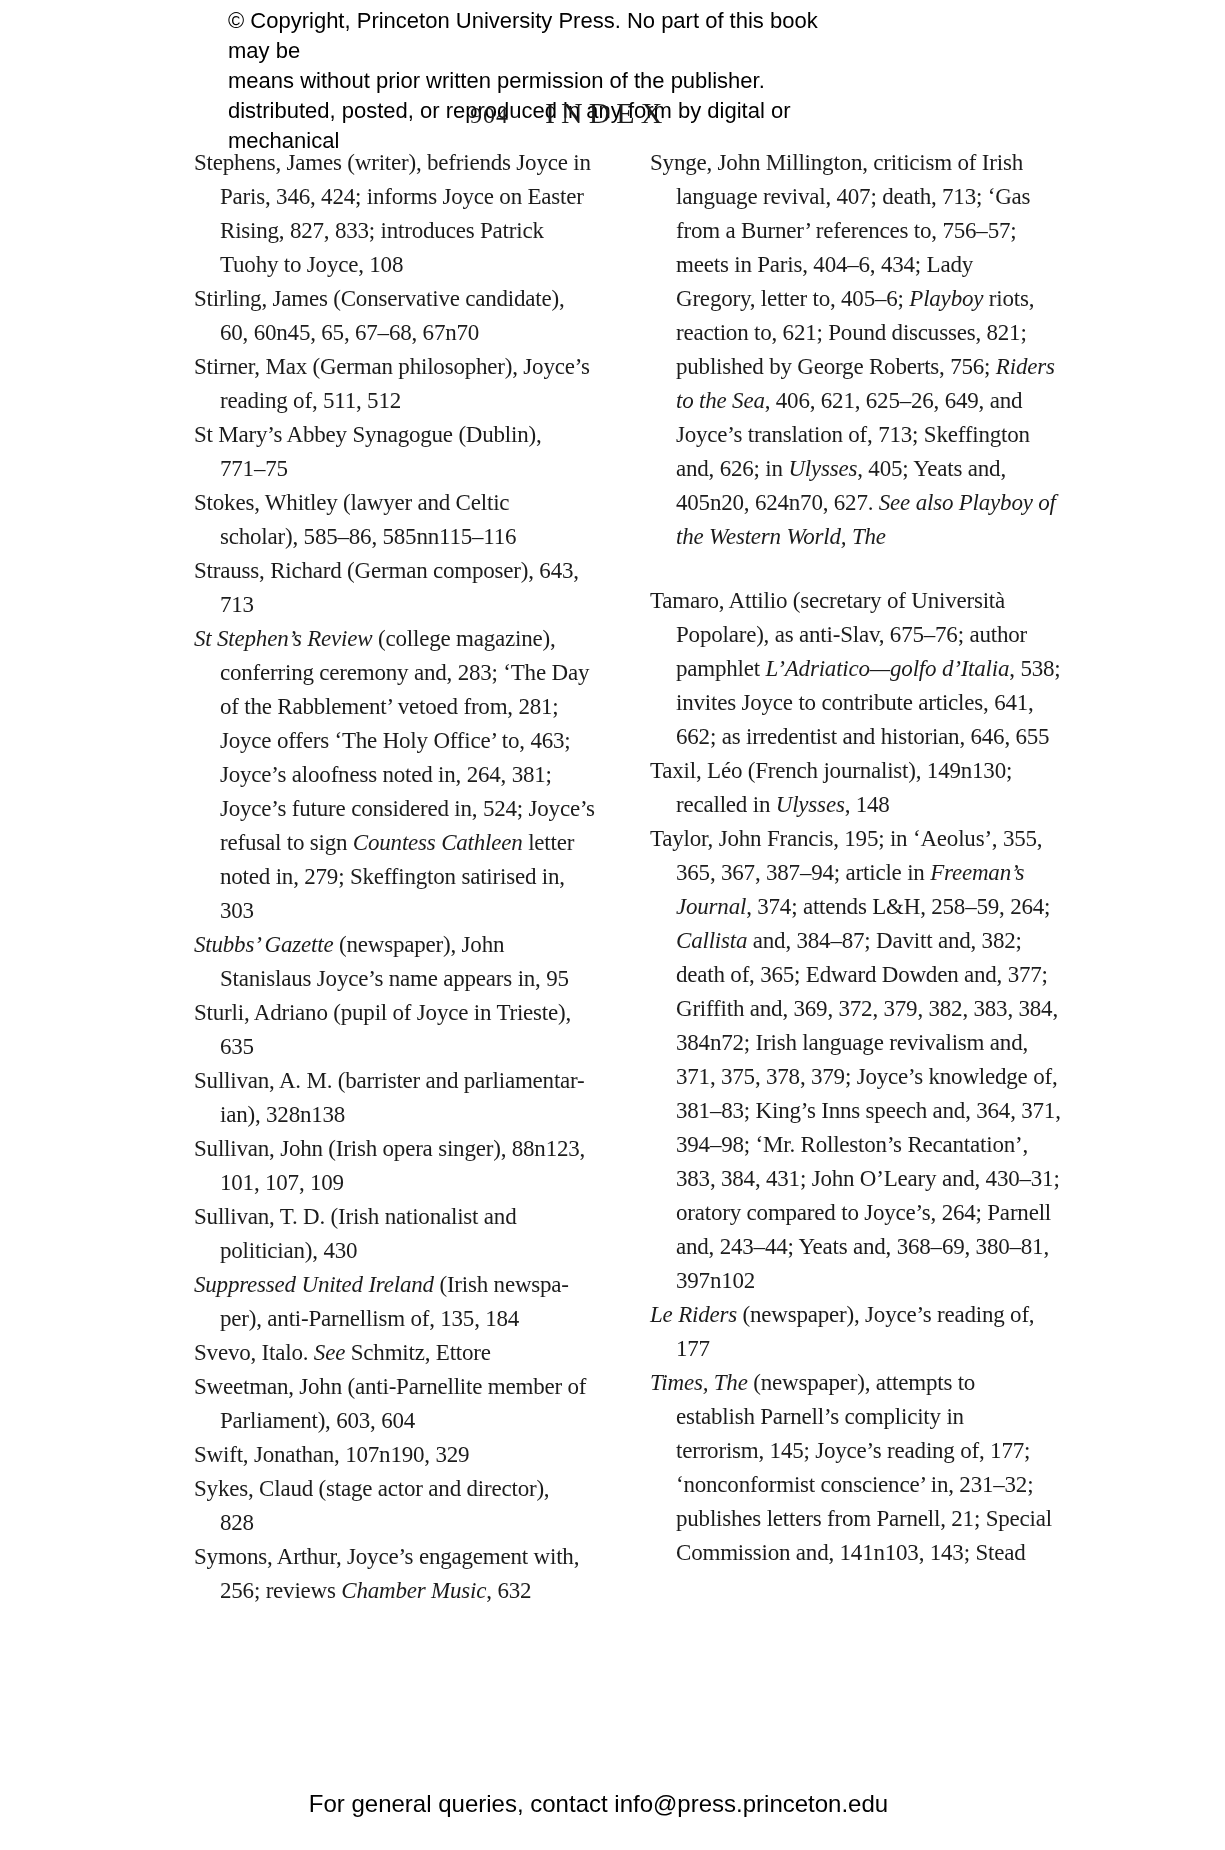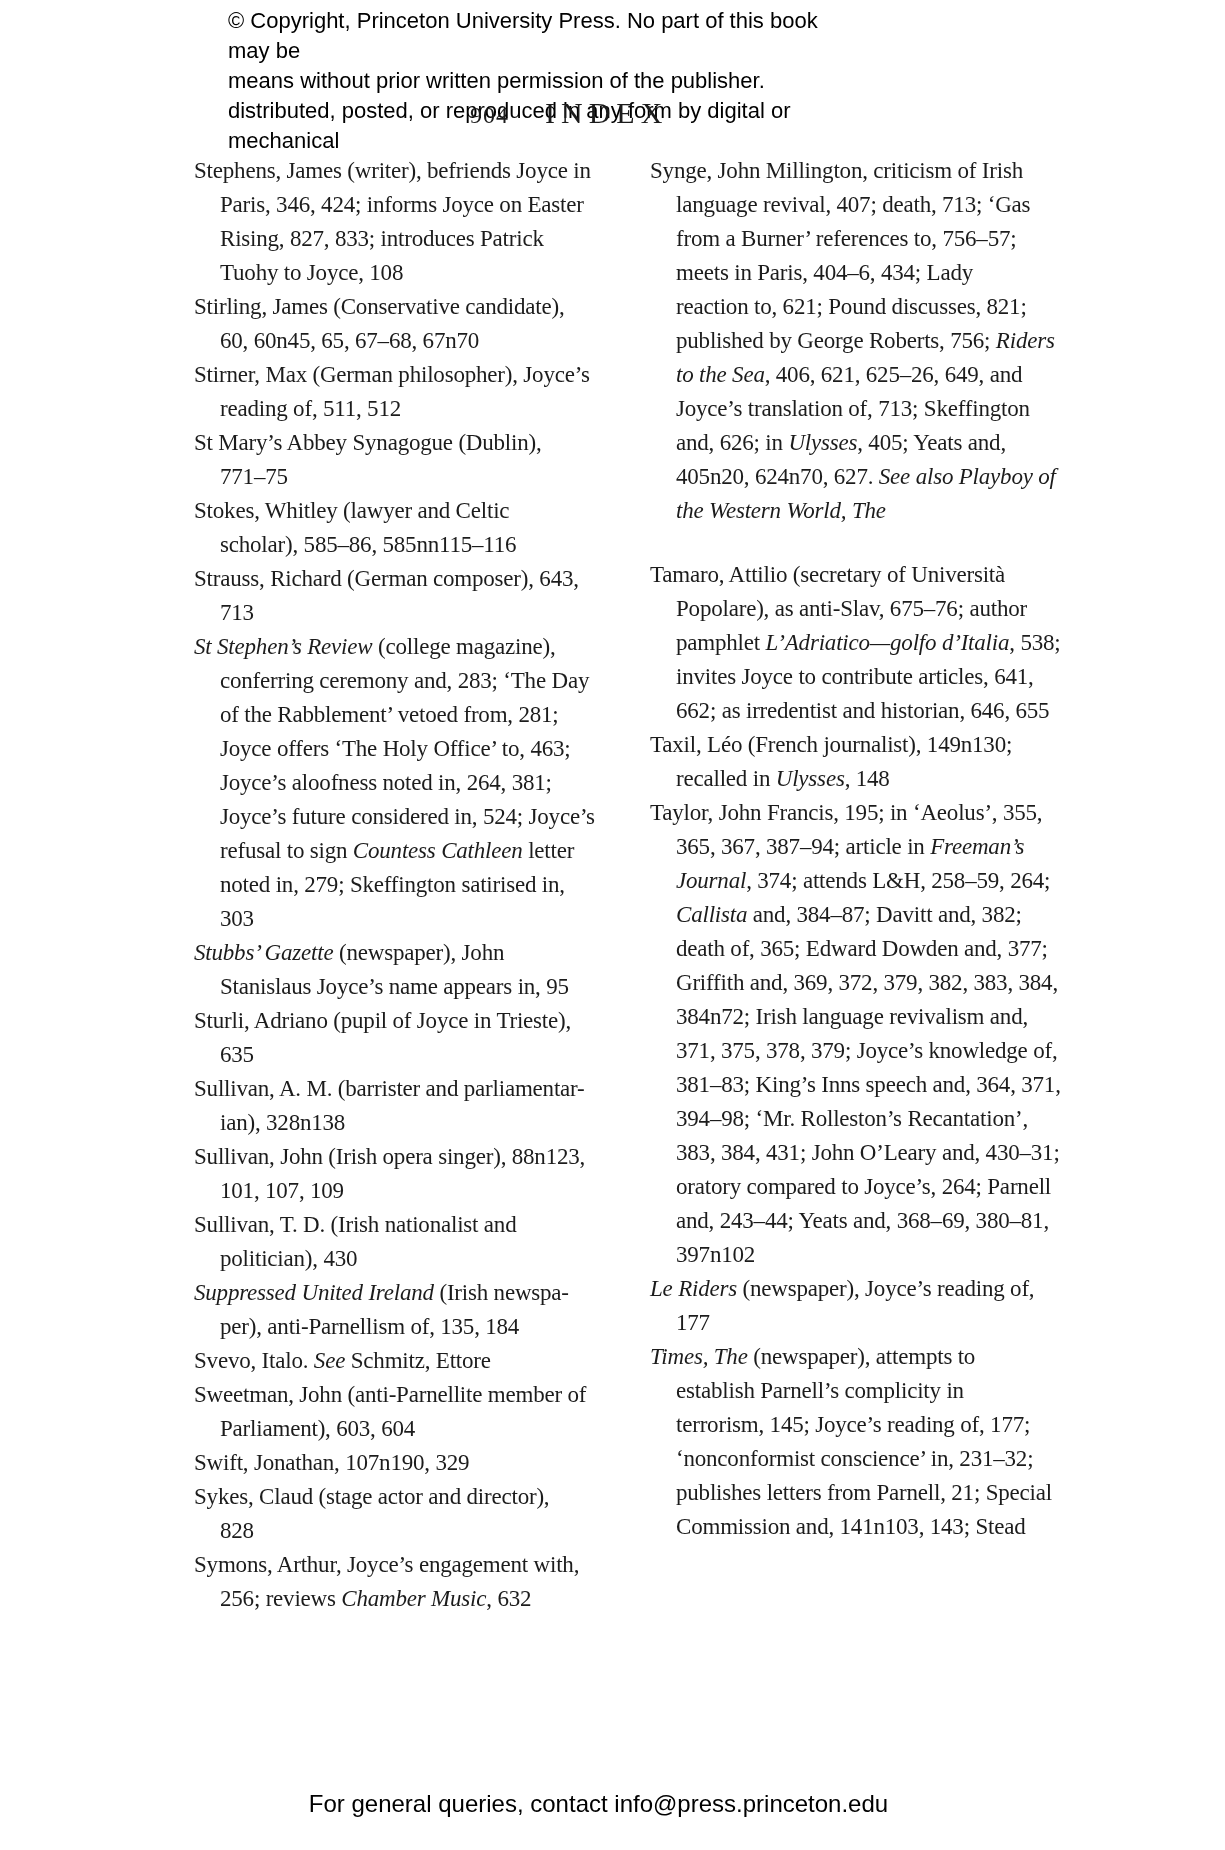--- a/index.html
+++ b/index.html
@@ -21,21 +21,20 @@
     font-family:"Liberation Serif", serif;
     font-size:24px; color:#1c1c1c;
   }
   .page-header .folio { letter-spacing:1px; }
   .page-header .section { letter-spacing:6px; font-size:30px; }
   .col {
     position:absolute; top:146px; width:460px;
     font-size:23px; line-height:34px;
     letter-spacing:-0.2px;
     color:#1c1c1c;
-    margin-top:8px;
   }
   .col.left { left:194px; }
   .col.right { left:650px; }
   .line { white-space:nowrap; }
   .line.cont { padding-left:26px; }
   .gap { height:30px; }
   .it { font-style:italic; }
   .page-footer {
     position:absolute; left:0; top:1790px; width:1197px;
     text-align:center;
@@ -100,20 +99,21 @@
     <div class="line"><span>Sykes, Claud (stage actor and director),</span></div>
     <div class="line cont"><span>828</span></div>
     <div class="line"><span>Symons, Arthur, Joyce’s engagement with,</span></div>
     <div class="line cont"><span>256; reviews </span><span class="it">Chamber Music</span><span>, 632</span></div>
   </div>
 <div class="col right">
     <div class="line"><span>Synge, John Millington, criticism of Irish</span></div>
     <div class="line cont"><span>language revival, 407; death, 713; ‘Gas</span></div>
     <div class="line cont"><span>from a Burner’ references to, 756–57;</span></div>
     <div class="line cont"><span>meets in Paris, 404–6, 434; Lady</span></div>
+    <div class="line cont"><span>Gregory, letter to, 405–6; </span><span class="it">Playboy</span><span> riots,</span></div>
     <div class="line cont"><span>reaction to, 621; Pound discusses, 821;</span></div>
     <div class="line cont"><span>published by George Roberts, 756; </span><span class="it">Riders</span></div>
     <div class="line cont"><span class="it">to the Sea</span><span>, 406, 621, 625–26, 649, and</span></div>
     <div class="line cont"><span>Joyce’s translation of, 713; Skeffington</span></div>
     <div class="line cont"><span>and, 626; in </span><span class="it">Ulysses</span><span>, 405; Yeats and,</span></div>
     <div class="line cont"><span>405n20, 624n70, 627. </span><span class="it">See also Playboy of</span></div>
     <div class="line cont"><span class="it">the Western World, The</span></div>
     <div class="gap"></div>
     <div class="line"><span>Tamaro, Attilio (secretary of Università</span></div>
     <div class="line cont"><span>Popolare), as anti-Slav, 675–76; author</span></div>

